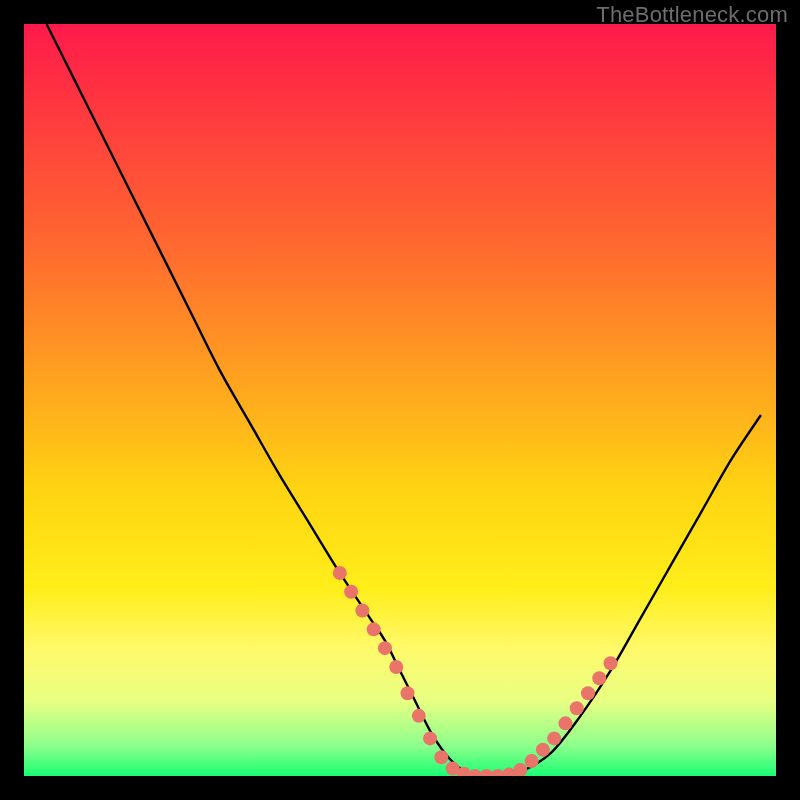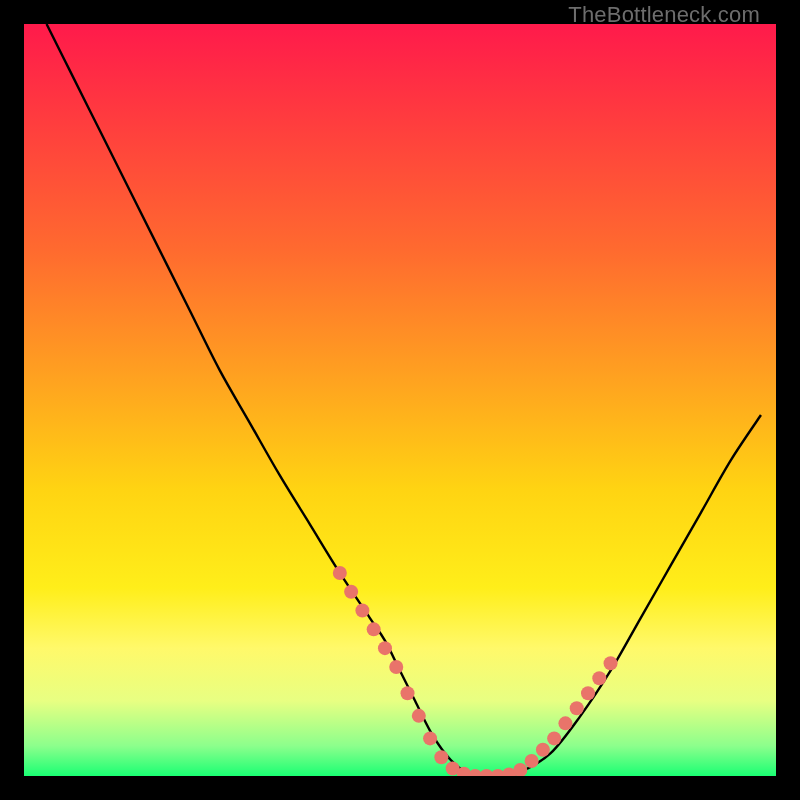--- a/index.html
+++ b/index.html
@@ -22,21 +22,21 @@
   .plot-area {
     position: absolute;
     left: 0;
     top: 0;
     width: 752px;
     height: 752px;
   }
   .watermark {
     position: absolute;
     top: 2px;
-    right: 40px;
+    right: 12px;
     color: #6d6d6d;
     font-size: 22px;
     font-weight: 500;
     letter-spacing: 0.2px;
     margin-left: 40px;
   }
   svg { display: block; }
 </style>
 </head>
 <body>

